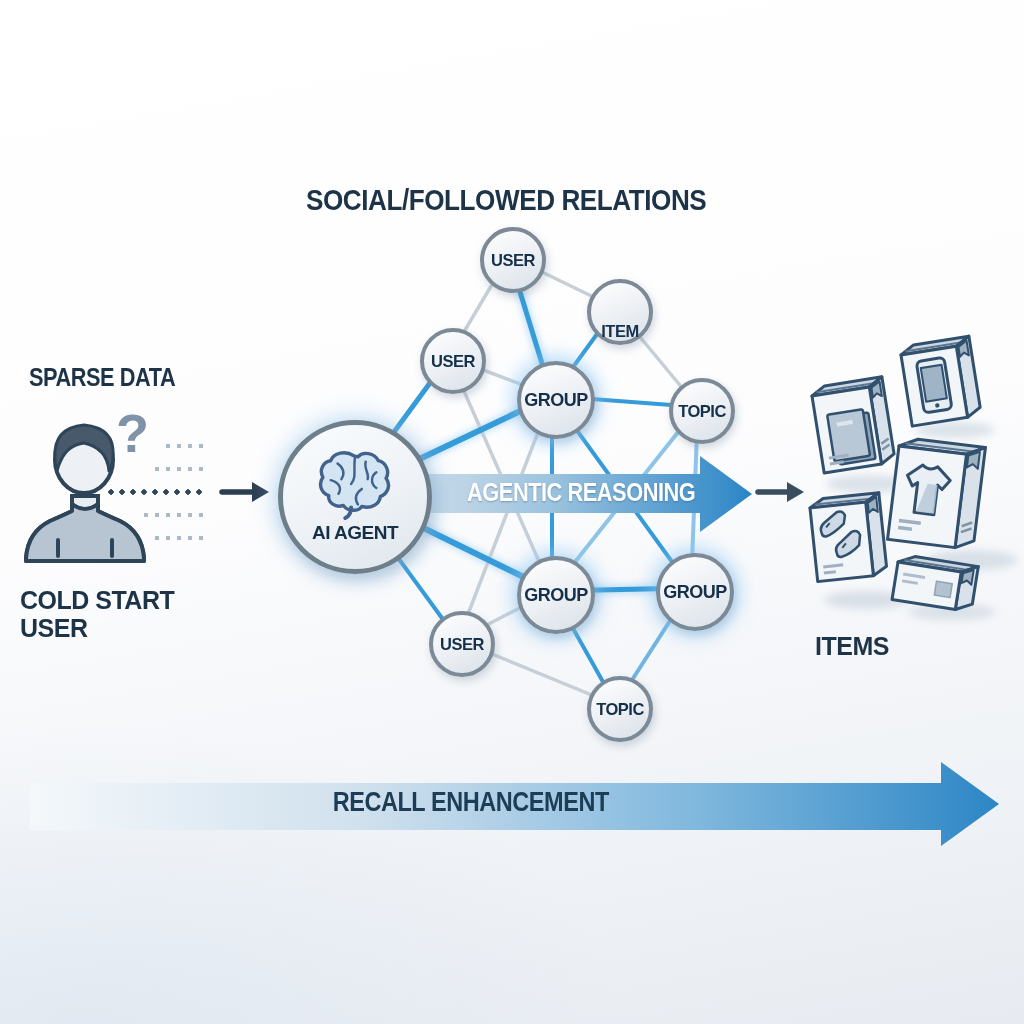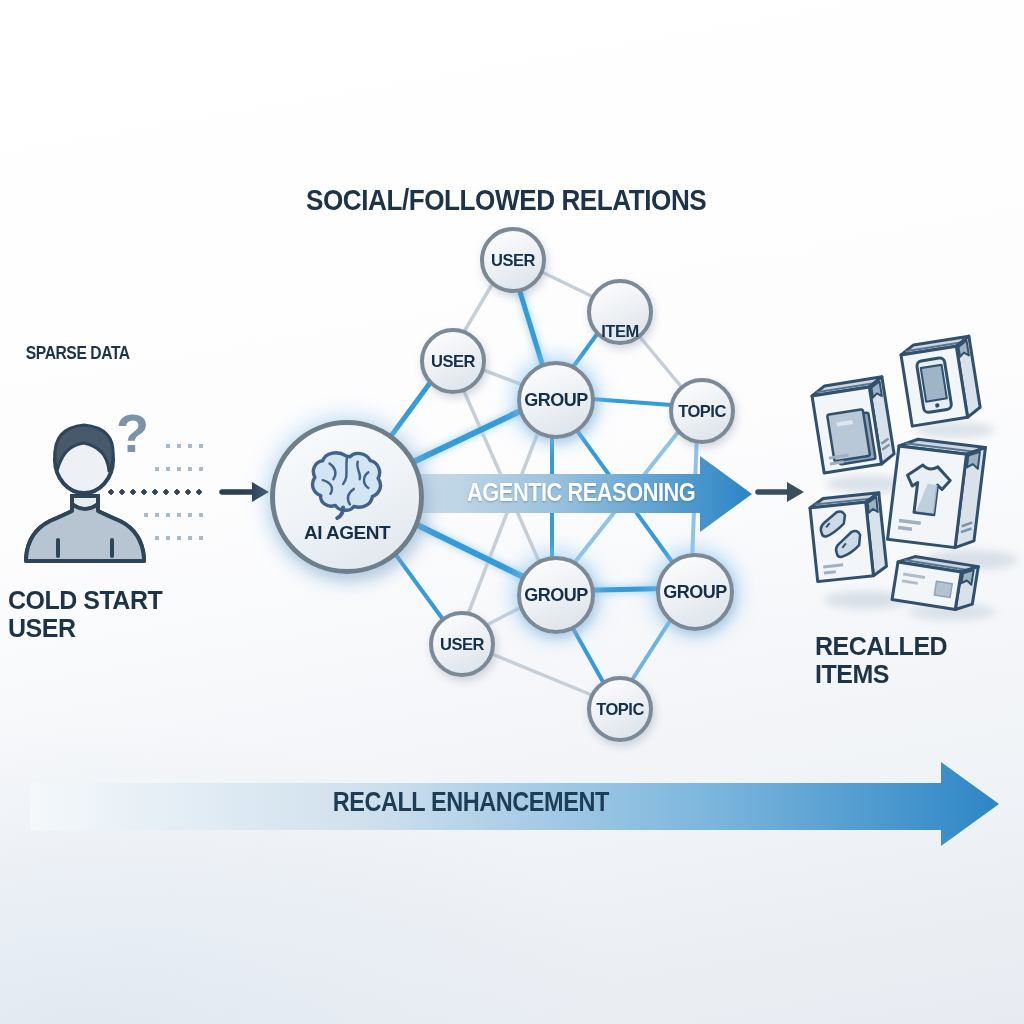--- a/index.html
+++ b/index.html
@@ -24,21 +24,21 @@
     display:flex;align-items:center;justify-content:center;
     font-weight:bold;color:#14304a;letter-spacing:-.5px;
     box-shadow:2px 4px 9px rgba(110,130,155,.30);
     z-index:3;
   }
   .node.small{width:58px;height:58px;font-size:16.5px;}
   .node.big{width:70px;height:70px;font-size:18px;}
   .node.glow{box-shadow:0 0 18px 6px rgba(140,200,245,.55),2px 4px 9px rgba(110,130,155,.30);}
   
   #ai-agent{
-    position:absolute;left:270px;top:420px;width:144px;height:144px;border-radius:50%;
+    position:absolute;left:278px;top:420px;width:144px;height:144px;border-radius:50%;
     border:5px solid #6e7f8c;
     background:linear-gradient(155deg,#fafcfe 0%,#eef2f6 55%,#dde5ec 100%);
     box-shadow:0 0 22px 6px rgba(150,200,240,.45),3px 6px 14px rgba(100,120,145,.35);
     display:flex;flex-direction:column;align-items:center;justify-content:center;
     z-index:4;
   }
   #ai-agent .lbl{font-weight:bold;font-size:19px;color:#16304a;letter-spacing:-.5px;margin-top:2px;}
   
   #band-label{
     left:420px;top:478px;width:292px;text-align:right;
@@ -214,33 +214,33 @@
       </g>
     </g>
 
     <polygon points="30,783 941,783 941,762 999,804 941,846 941,830 30,830" fill="url(#recallGrad)"></polygon>
   </svg>
 
   <div class="abs cap" style="left:276px;top:183px;width:470px;font-size:30px;">
     <span class="squeeze">SOCIAL/FOLLOWED RELATIONS</span>
   </div>
 
-  <div class="abs cap" style="left:18px;top:344px;width:175px;font-size:18px;">
+  <div class="abs cap" style="left:18px;top:364px;width:175px;font-size:25px;">
     <span class="squeeze">SPARSE DATA</span>
   </div>
 
   <div class="abs" id="qmark">?</div>
 
   <div class="dots light" style="left:165px;top:443px;width:44px;"></div>
   <div class="dots light" style="left:154px;top:466px;width:55px;"></div>
   <div class="dots dark" style="left:108px;top:489px;width:99px;"></div>
   <div class="dots light" style="left:143px;top:512px;width:66px;"></div>
   <div class="dots light" style="left:154px;top:535px;width:55px;"></div>
 
-  <div class="abs cap" style="left:8px;top:586px;width:178px;font-size:25px;line-height:28px;">
+  <div class="abs cap" style="left:20px;top:586px;width:178px;font-size:25px;line-height:28px;">
     <div>COLD START</div>
     <div>USER</div>
   </div>
 
   <div class="node small" style="left:480px;top:227px;">
     <span>USER</span>
     </div>
   <div class="node small" style="left:587px;top:279px;align-items:flex-end;">
     <span>ITEM</span>
     </div>
@@ -283,17 +283,16 @@
   </div>
 
   <div class="abs" id="band-label">
     <span class="squeeze">AGENTIC REASONING</span>
   </div>
   <div class="abs" id="recall-label">
     <span class="squeeze">RECALL ENHANCEMENT</span>
   </div>
 
   <div class="abs cap" style="left:815px;top:632px;width:180px;font-size:25px;line-height:28px;">
-    <div>RECALLED</div>
     <div>ITEMS</div>
   </div>
 
 </div>
 
 </body></html>

